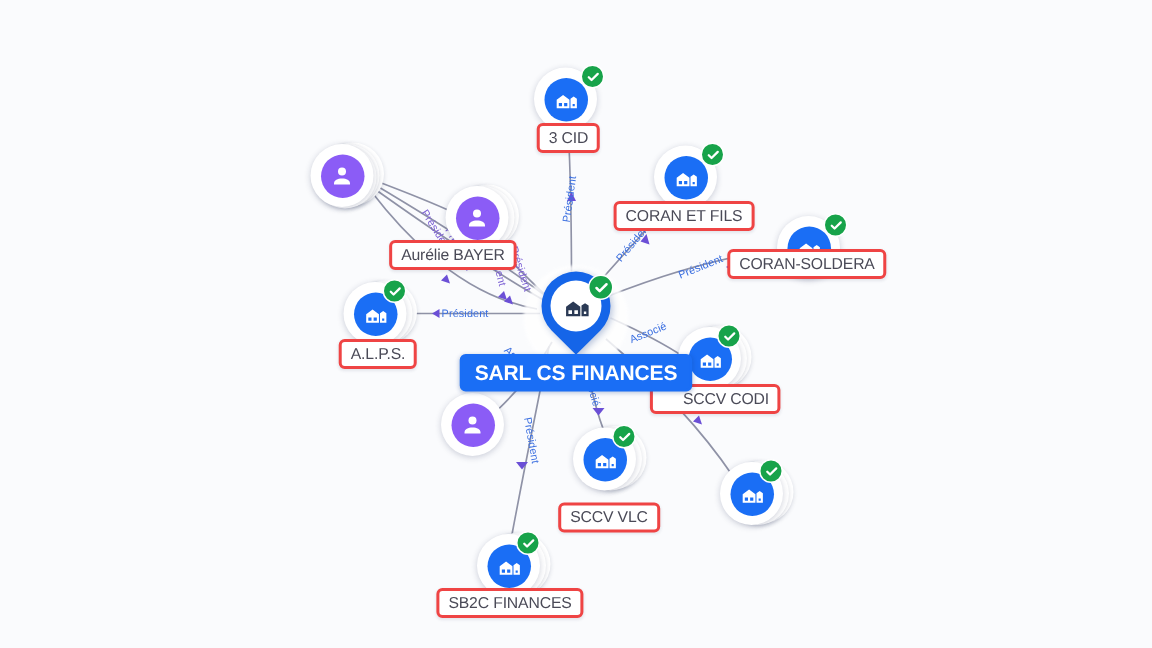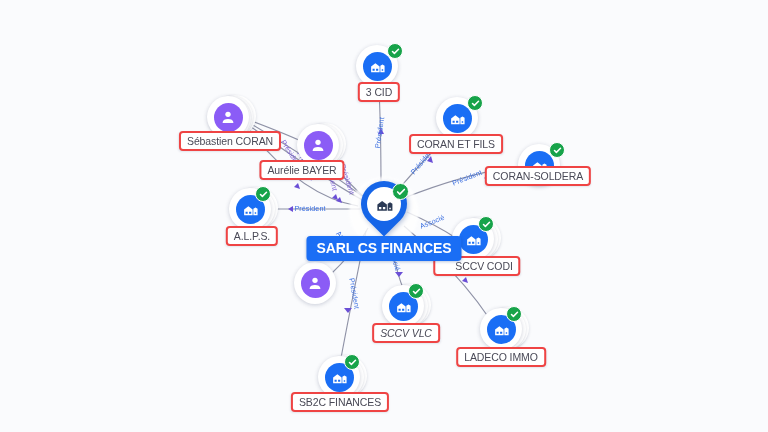--- a/index.html
+++ b/index.html
@@ -323,41 +323,40 @@
             </svg>
         </div>
       </div>
       <div class="badge-check" style="right:4px;">
         <svg width="9" height="9" viewBox="0 0 24 24" fill="none" stroke="#ffffff" stroke-width="4" stroke-linecap="round" stroke-linejoin="round">
             <path d="M4 12l5 5L20 6"></path>
           </svg>
       </div>
     </div>
   </div>
-  <div class="node-label" style="left:501px; top:347px;">LADECO IMMO</div>
 
   <div class="node" style="left:405px; top:306px;">
     <div class="node-art">
       <div class="stack-card stack-1"></div>
       <div class="stack-card stack-2"></div>
       <div class="node-disc">
         <div class="glyph-circle glyph-company">
           <svg width="17" height="17" viewBox="0 0 24 24" fill="#ffffff">
               <path d="M3 20v-8l6-4.5L15 12v8H3zm2-2h3v-3H5v3zm5 0h3v-3h-3v3zM16 20V11l3-2 3 2v9h-6zm2-2h2v-2h-2v2z"></path>
             </svg>
         </div>
       </div>
       <div class="badge-check" style="right:4px;">
         <svg width="9" height="9" viewBox="0 0 24 24" fill="none" stroke="#ffffff" stroke-width="4" stroke-linecap="round" stroke-linejoin="round">
             <path d="M4 12l5 5L20 6"></path>
           </svg>
       </div>
     </div>
   </div>
-  <div class="node-label" style="left:406px; top:323px;font-style:italic;">SCCV VLC</div>
+  <div class="node-label" style="left:406px; top:335px;">SCCV VLC</div>
 
   <div class="node" style="left:341px; top:377px;">
     <div class="node-art">
       <div class="stack-card stack-1"></div>
       <div class="stack-card stack-2"></div>
       <div class="node-disc">
         <div class="glyph-circle glyph-company">
           <svg width="17" height="17" viewBox="0 0 24 24" fill="#ffffff">
               <path d="M3 20v-8l6-4.5L15 12v8H3zm2-2h3v-3H5v3zm5 0h3v-3h-3v3zM16 20V11l3-2 3 2v9h-6zm2-2h2v-2h-2v2z"></path>
             </svg>
@@ -429,21 +428,20 @@
       <div class="node-disc">
         <div class="glyph-circle glyph-person">
           <svg width="16" height="16" viewBox="0 0 24 24" fill="#ffffff">
               <circle cx="12" cy="8" r="4"></circle>
               <path d="M4 21v-1c0-3.3 3.6-5 8-5s8 1.7 8 5v1H4z"></path>
             </svg>
         </div>
       </div>
     </div>
   </div>
-  <div class="node-label" style="left:230px; top:131px;">Sébastien CORAN</div>
 
   <div class="node" style="left:384px; top:211px;">
     <div class="node-pin-wrap">
       <div class="pin-halo"></div>
       <div class="pin-shape"></div>
       <div class="pin-inner">
         <svg width="19" height="19" viewBox="0 0 24 24" fill="#2b3a55">
             <path d="M3 20v-8l6-4.5L15 12v8H3zm2-2h3v-3H5v3zm5 0h3v-3h-3v3zM16 20V11l3-2 3 2v9h-6zm2-2h2v-2h-2v2z"></path>
           </svg>
       </div>

